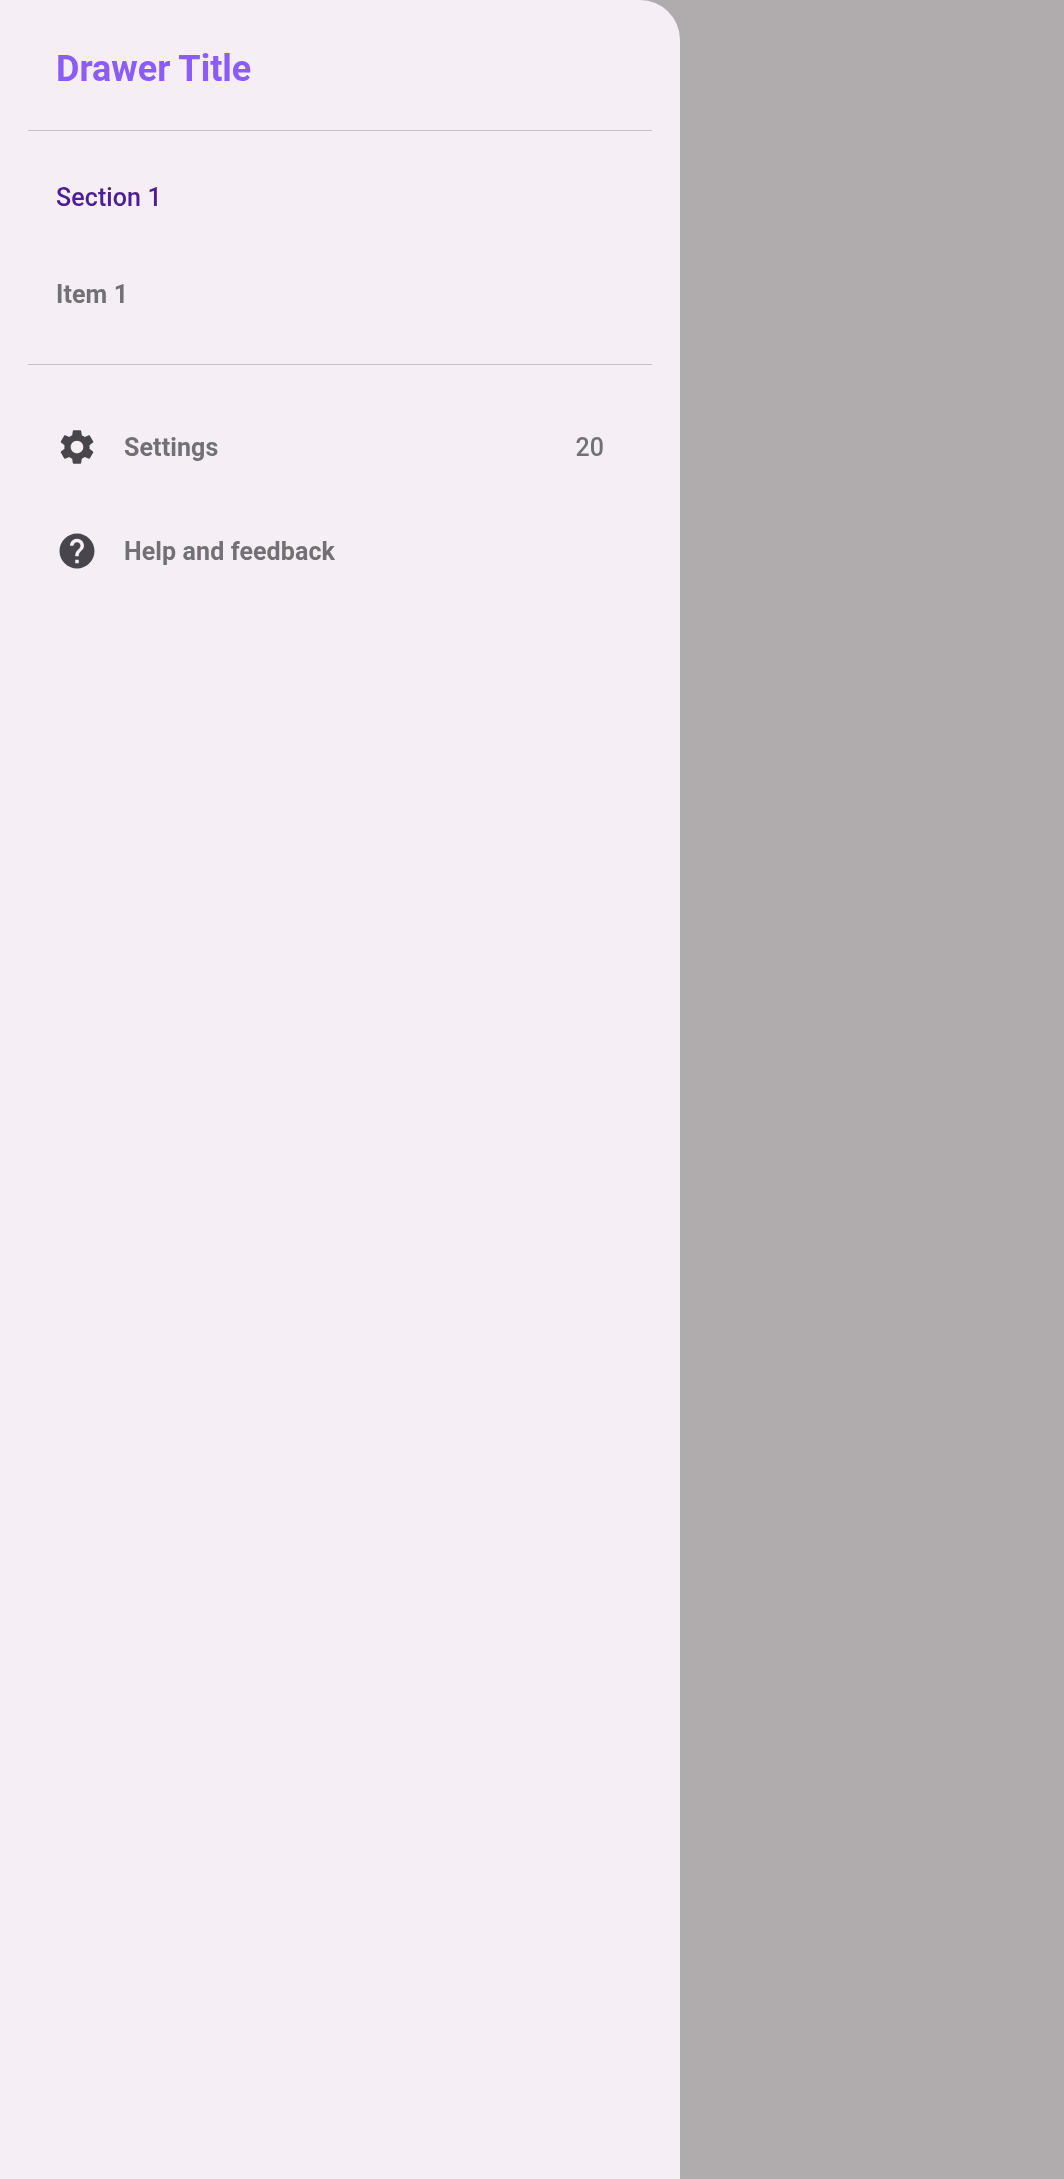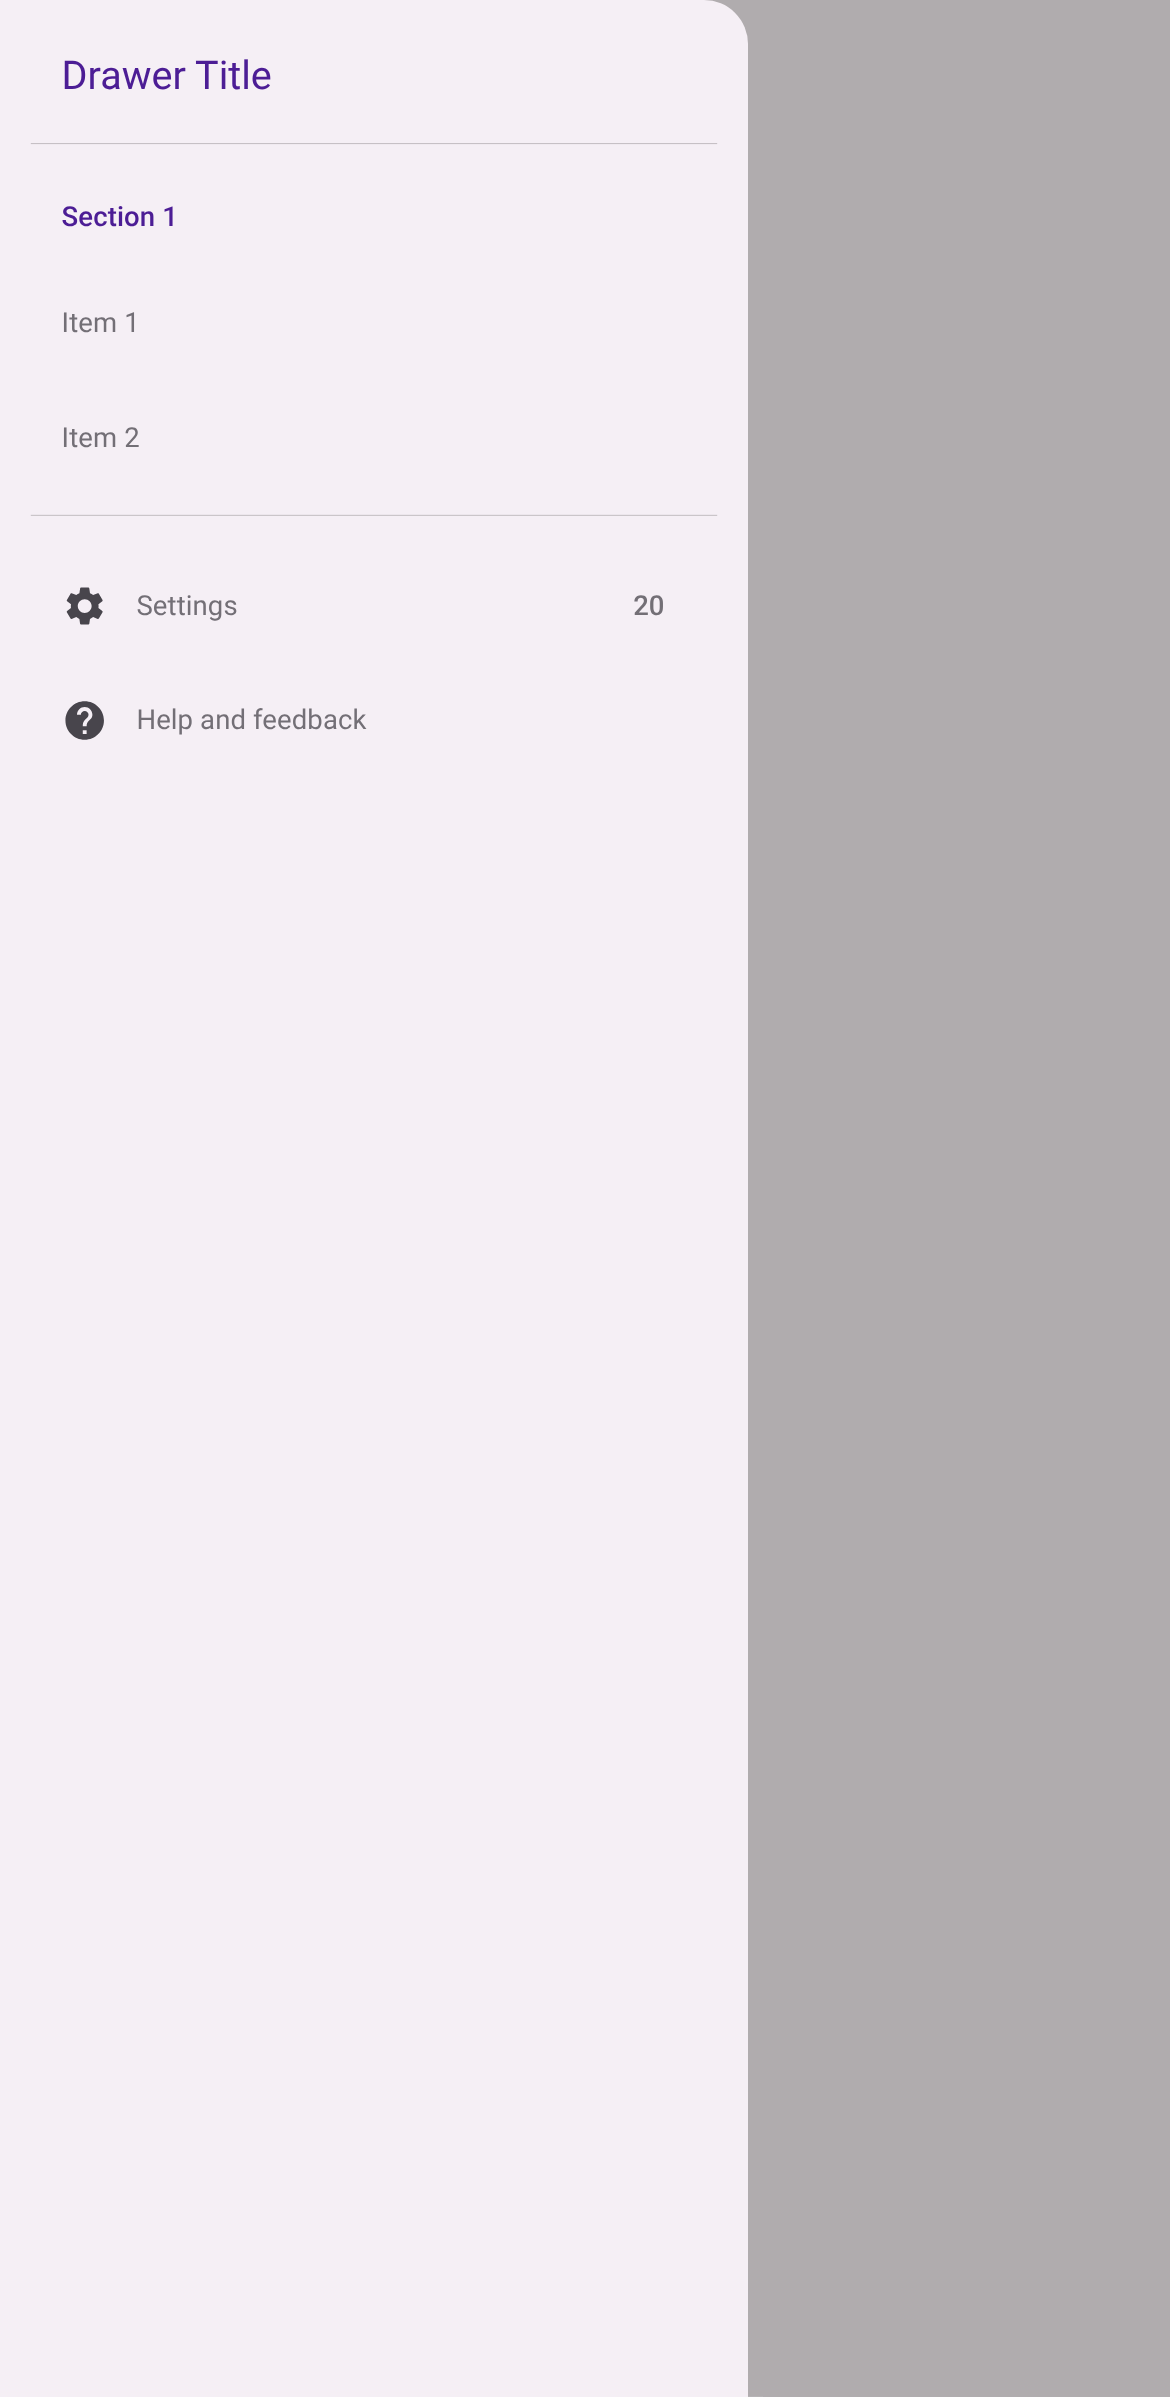--- a/index.html
+++ b/index.html
@@ -18,22 +18,22 @@
       width: 680px;
       height: 100%;
       background: #f5eff5;
       border-top-right-radius: 40px;
       border-bottom-right-radius: 0;
       padding-top: 0;
       overflow: hidden;
     }
     .drawer-title {
       font-size: 36px;
-      font-weight: 400;
-      color: #4c1d95;
+      font-weight: 700;
+      color: #8b5cf6;
       padding: 48px 28px 40px 56px;
       letter-spacing: 0px;
     }
     .divider {
       height: 1px;
       background: #c6c0c5;
       margin: 0 28px;
     }
     .section-header {
       font-size: 25px;
@@ -44,21 +44,21 @@
     }
     .drawer-item {
       display: flex;
       align-items: center;
       padding: 0 56px;
       height: 104px;
       cursor: pointer;
     }
     .drawer-item-label {
       font-size: 25px;
-      font-weight: 400;
+      font-weight: 700;
       color: #48454c;
       opacity: 0.75;
       flex: 1;
       letter-spacing: 0.1px;
     }
     .drawer-item-icon {
       width: 42px;
       height: 42px;
       display: flex;
       align-items: center;
@@ -90,23 +90,20 @@
   <div class="drawer-title">Drawer Title</div>
 
   <div class="divider"></div>
 
   <div class="section-header">Section 1</div>
 
   <div class="drawer-item">
     <span class="drawer-item-label">Item 1</span>
   </div>
 
-  <div class="drawer-item">
-    <span class="drawer-item-label">Item 2</span>
-  </div>
 
   <div style="height:18px;"></div>
 
   <div class="divider"></div>
 
   <div class="section-2-spacer"></div>
 
 
   <div class="drawer-item">
     <span class="drawer-item-icon">

